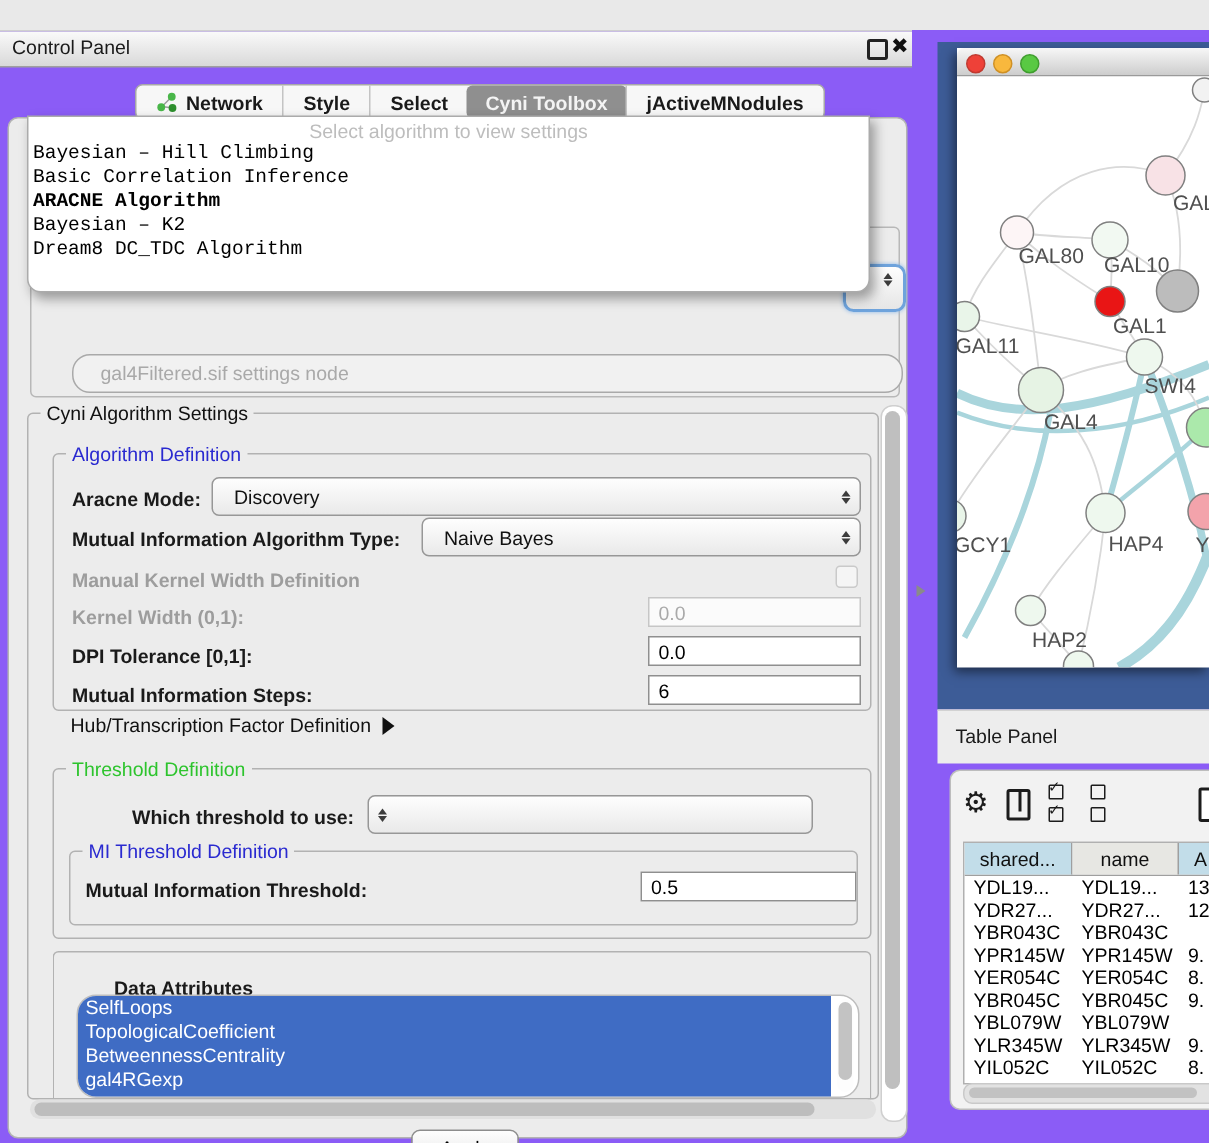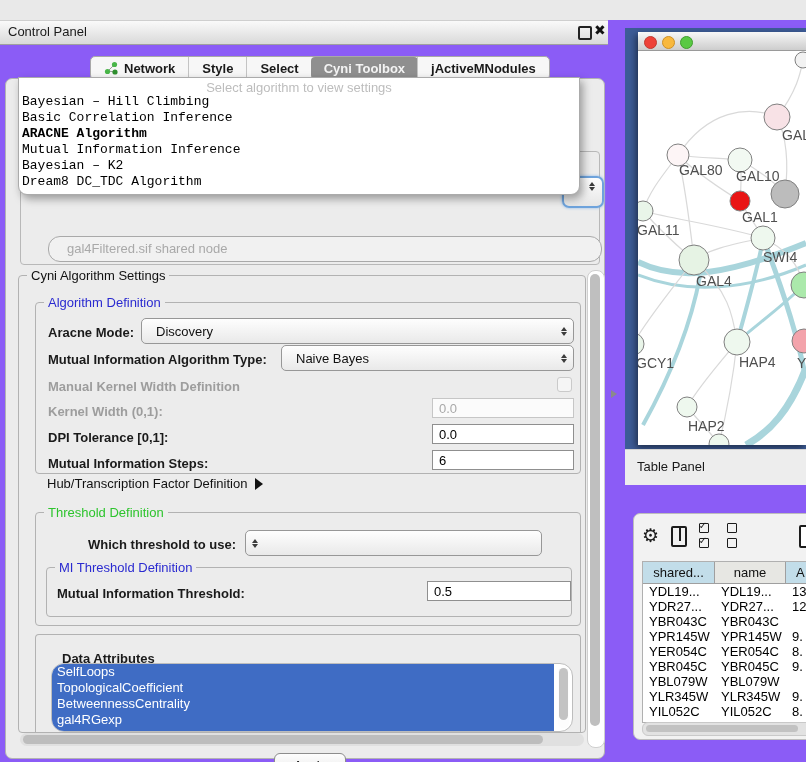--- a/index.html
+++ b/index.html
@@ -72,21 +72,21 @@
   .netwin{left:638px;top:12px;width:168px;height:413px;background:#fff;box-shadow:-2px 3px 7px rgba(0,0,0,.5);}
   .netwin .wtitle{position:absolute;left:0;top:0;width:168px;height:18px;background:linear-gradient(#f7f7f7,#cdcdcd);border-bottom:1px solid #9a9a9a;border-radius:5px 0 0 0;}
   .tl{position:absolute;top:4px;width:11px;height:11px;border-radius:50%;}
   .tl.r{left:6px;background:radial-gradient(circle at 35% 30%,#ff9a96,#ee3f38 60%,#c42items0);background:#ee4138;border:1px solid #c03a30;}
   .tl.y{left:24px;background:#f8b83d;border:1px solid #cf9024;}
   .tl.g{left:42px;background:#59c943;border:1px solid #3f9e2e;}
   .net-canvas{position:absolute;left:0;top:18px;width:168px;height:395px;overflow:hidden;}
   .nlabel{position:absolute;font-size:14px;color:#4f4f4f;white-space:nowrap;}
 
   
-  .tp-header{left:625px;top:429px;width:181px;height:35px;background:#ededed;border-top:1px solid #d2d2d2;}
+  .tp-header{left:625px;top:453px;width:181px;height:35px;background:#ededed;border-top:1px solid #d2d2d2;}
   .tp-title{left:12px;top:9px;font-size:13px;color:#1a1a1a;}
   .tp-body{left:633px;top:493px;width:180px;height:225px;background:#f2f2f2;border:1px solid #bdbdbd;border-radius:7px;}
   .tp-toolbar{position:absolute;left:8px;top:10px;height:24px;display:flex;align-items:center;gap:12px;}
   .gear{font-size:19px;color:#1c1c1c;line-height:20px;}
   .cols-icon{width:17px;height:17px;border:2px solid #1c1c1c;border-radius:2px;position:relative;}
   .cols-icon:after{content:"";position:absolute;left:6px;top:0;width:2px;height:13px;background:#1c1c1c;}
   .cb{display:inline-block;width:8px;height:8px;border:1.6px solid #1c1c1c;border-radius:1px;position:relative;}
   .cb.on:after{content:"✓";position:absolute;left:-1px;top:-4px;font-size:10px;font-weight:bold;color:#1c1c1c;}
   .doc-icon{width:16px;height:19px;border:2px solid #1c1c1c;border-radius:2px;background:#fff;}
   .grid{position:absolute;left:8px;top:47px;width:172px;height:160px;background:#fff;border:1px solid #b0b0b0;overflow:hidden;}
@@ -140,21 +140,21 @@
   <div class="abs tabbody">
 
     <div class="abs inf-group"></div>
     <div class="abs combo-frag">
       <div class="stepper" style="position:absolute;right:1px;top:4px;">
           <i class="up"></i>
           <i class="dn"></i>
         </div>
     </div>
     <div class="abs ghost-combo">
-      <span>gal4Filtered.sif shared node</span>
+      <span>gal4Filtered.sif settings node</span>
     </div>
 
     <div class="abs set-group">
       <div class="gtitle">Cyni Algorithm Settings</div>
 
       <div class="abs" style="left:16px;top:26px;width:544px;height:170px;border:1px solid #b2b2b2;border-radius:4px;">
         <div class="gtitle blue">Algorithm Definition</div>
 
         <div class="abs fieldlbl" style="left:12px;top:22px;">Aracne Mode:</div>
         <div class="abs combo" style="left:105px;top:15px;width:431px;height:24px;">
@@ -203,21 +203,21 @@
         </div>
 
         <div class="abs" style="left:10px;top:54px;width:524px;height:48px;border:1px solid #b2b2b2;border-radius:4px;">
           <div class="gtitle blue">MI Threshold Definition</div>
           <div class="abs fieldlbl" style="left:10px;top:18px;">Mutual Information Threshold:</div>
           <input class="abs num" style="left: 380px; top: 13px; width: 130px; height: 18px;" value="0.5">
         </div>
       </div>
 
       <div class="abs" style="left:16px;top:358px;width:544px;height:98px;border:1px solid #b2b2b2;border-radius:4px 4px 0 0;border-bottom:none;">
-        <div class="abs fieldlbl" style="left:10px;top:16px;padding-left:16px;">Data Attributes</div>
+        <div class="abs fieldlbl" style="left:24px;top:16px;padding-left:16px;">Data Attributes</div>
       </div>
       <div class="abs attr-list" style="left:32px;top:387px;width:520px;height:67px;border-radius:13px;">
         <div class="attr-item">SelfLoops</div>
         <div class="attr-item">TopologicalCoefficient</div>
         <div class="attr-item">BetweennessCentrality</div>
         <div class="attr-item">gal4RGexp</div>
         <div class="attr-item"></div>
         <div class="list-vscroll">
             <div class="list-vthumb"></div>
           </div>
@@ -233,21 +233,20 @@
 
     <div class="abs apply-btn">Apply</div>
 
   </div>
 
   <div class="abs popup">
     <div class="ph">Select algorithm to view settings</div>
     <div class="it">Bayesian – Hill Climbing</div>
     <div class="it">Basic Correlation Inference</div>
     <div class="it bold">ARACNE Algorithm</div>
-    <div class="it">Mutual Information Inference</div>
     <div class="it">Bayesian – K2</div>
     <div class="it">Dream8 DC_TDC Algorithm</div>
   </div>
 
   <div class="abs mini-icon"></div>
   <div class="abs split-arrow"></div>
 
   <div class="abs desktop"></div>
   <div class="abs netwin">
     <div class="wtitle">

